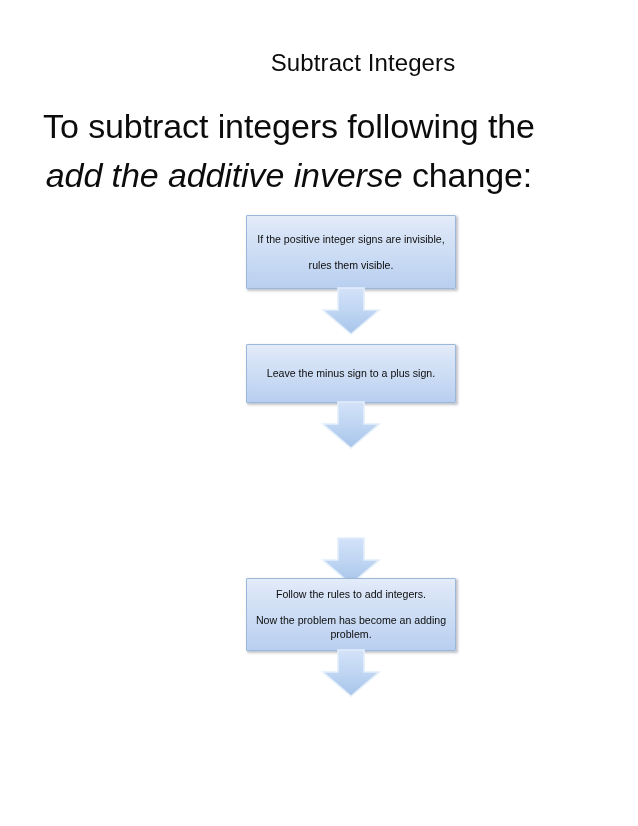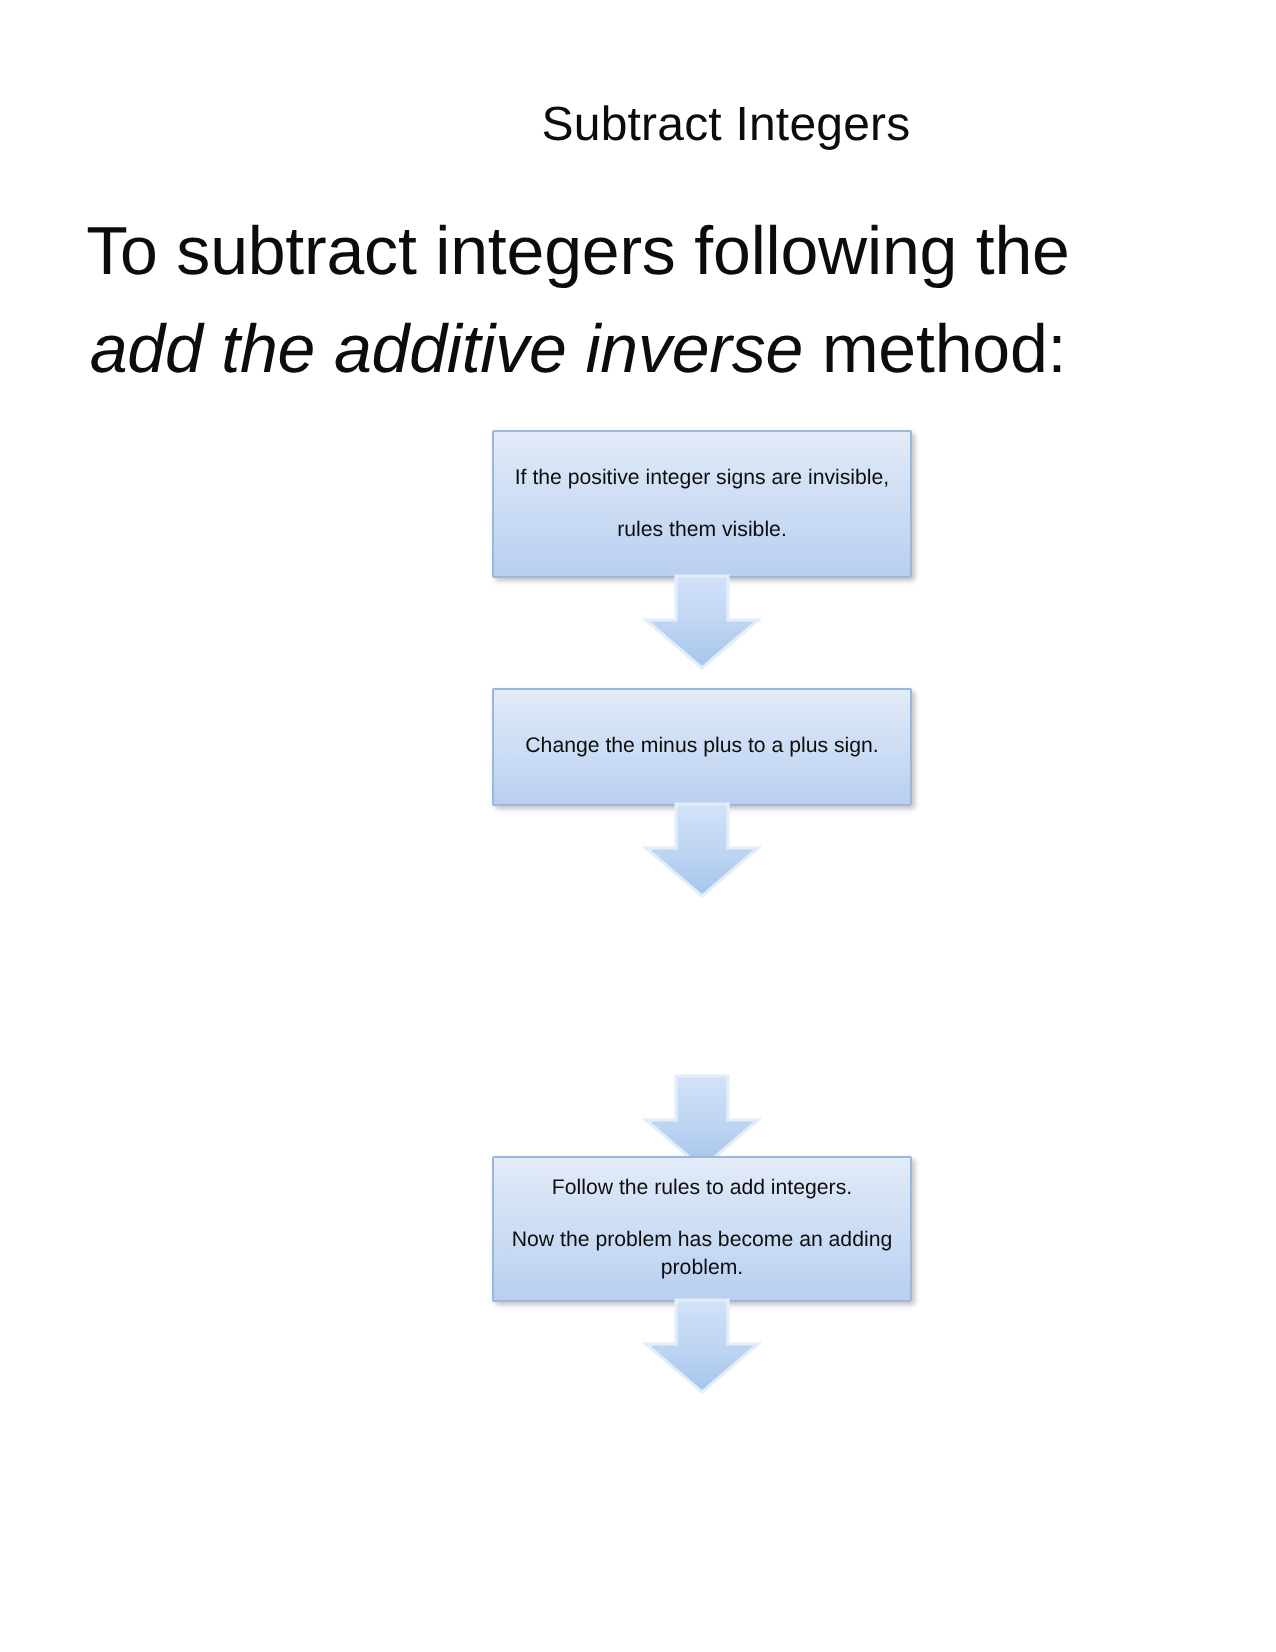--- a/index.html
+++ b/index.html
@@ -121,21 +121,21 @@
 </style>
 </head>
 <body>
 
 <div class="page">
 
   <div class="title">Subtract Integers</div>
 
   <div class="subtitle subtitle-line1">To subtract integers following the</div>
 
-  <div class="subtitle subtitle-line2"><span class="em-italic">add the additive inverse</span><span> method:</span></div>
+  <div class="subtitle subtitle-line2"><span class="em-italic">add the additive inverse</span><span> change:</span></div>
 
   <div class="flow">
 
     <div class="flow-box box-1">
       <p>If the positive integer signs are invisible,</p>
       <p>rules them visible.</p>
     </div>
 
     <div class="flow-arrow arrow-1">
       <svg viewBox="0 0 58 47" xmlns="http://www.w3.org/2000/svg">
@@ -144,21 +144,21 @@
             <stop offset="0%" stop-color="#d3e2f8"></stop>
             <stop offset="55%" stop-color="#bdd4f2"></stop>
             <stop offset="100%" stop-color="#a6c4ea"></stop>
           </linearGradient>
         </defs>
         <path d="M16 0 H42 V22 H57 L29 46 L1 22 H16 Z" fill="url(#arrGrad1)" stroke="#e3eefb" stroke-width="1.6"></path>
       </svg>
     </div>
 
     <div class="flow-box box-2">
-      <p>Change the minus plus to a plus sign.</p>
+      <p>Leave the minus sign to a plus sign.</p>
     </div>
 
     <div class="flow-arrow arrow-2">
       <svg viewBox="0 0 58 47" xmlns="http://www.w3.org/2000/svg">
         <defs>
           <linearGradient id="arrGrad2" x1="0" y1="0" x2="0" y2="1">
             <stop offset="0%" stop-color="#d3e2f8"></stop>
             <stop offset="55%" stop-color="#bdd4f2"></stop>
             <stop offset="100%" stop-color="#a6c4ea"></stop>
           </linearGradient>

